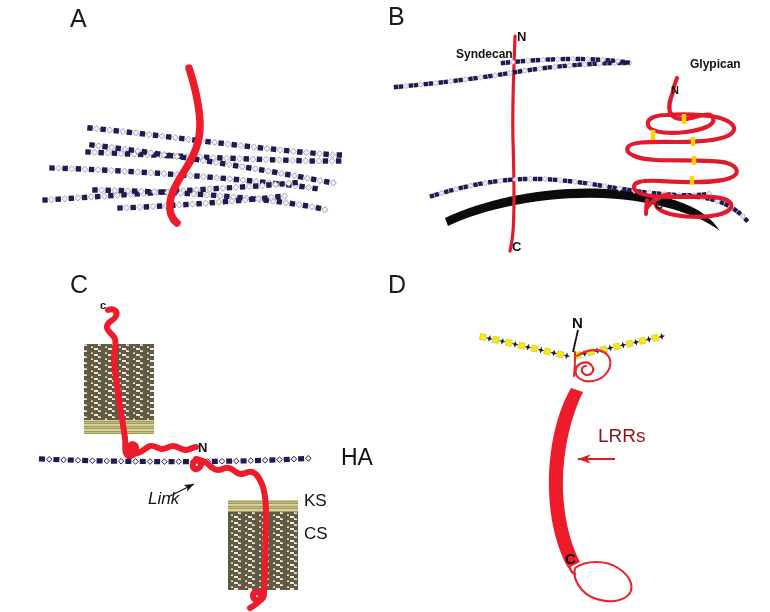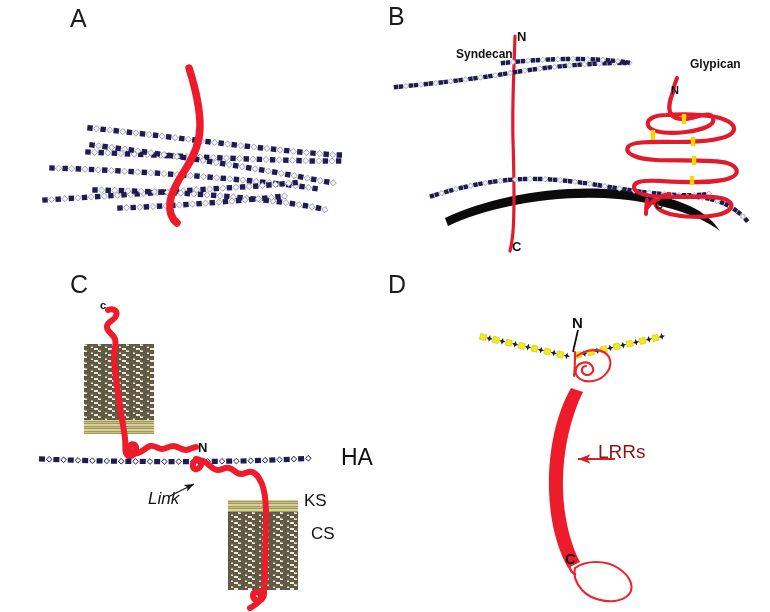--- a/index.html
+++ b/index.html
@@ -759,21 +759,21 @@
   <div class="lbl lbl-bold-title" style="left:456px; top:6px;margin-top:42px;">Syndecan</div>
   <div class="lbl lbl-bold-title" style="left:690px; top:58px;">Glypican</div>
   <div class="lbl lbl-term-lg" style="left:517px; top:30px;">N</div>
   <div class="lbl lbl-term-lg" style="left:512px; top:240px;">C</div>
   <div class="lbl lbl-term-sm" style="left:671px; top:85px;">N</div>
   <div class="lbl lbl-term-sm" style="left:655px; top:200px;">C</div>
 
   <div class="lbl lbl-ha" style="left:317px; top:446px;">HA</div>
   <div class="lbl lbl-mid" style="left:148px; top:490px;font-style:italic;">Link</div>
   <div class="lbl lbl-mid" style="left:304px; top:492px;">KS</div>
-  <div class="lbl lbl-mid" style="left:311px; top:525px;">CS</div>
+  <div class="lbl lbl-mid" style="left:304px; top:525px;">CS</div>
   <div class="lbl lbl-term-lg" style="left:198px; top:441px;">N</div>
   <div class="lbl lbl-term-sm" style="left:100px; top:300px;">c</div>
 
   <div class="lbl lbl-term-lg" style="left:572px; top:315px; font-size:15px;">N</div>
   <div class="lbl lbl-term-lg" style="left:565px; top:551px; font-size:15px;">C</div>
-  <div class="lbl lbl-lrrs" style="left:598px; top:442px;">LRRs</div>
+  <div class="lbl lbl-lrrs" style="left:598px; top:426px;">LRRs</div>
 
 </div>
 
 </body></html>

